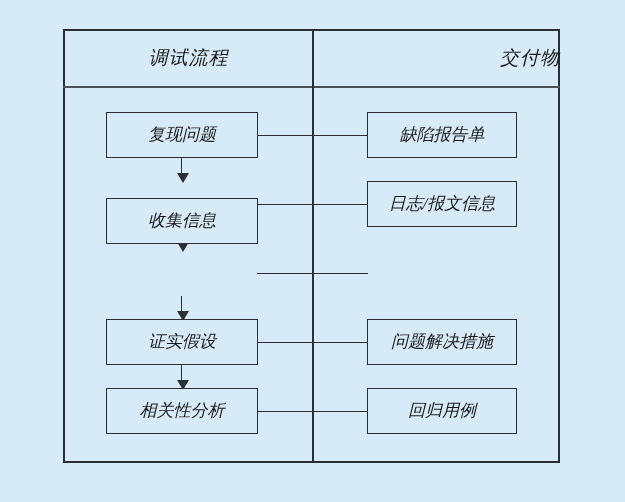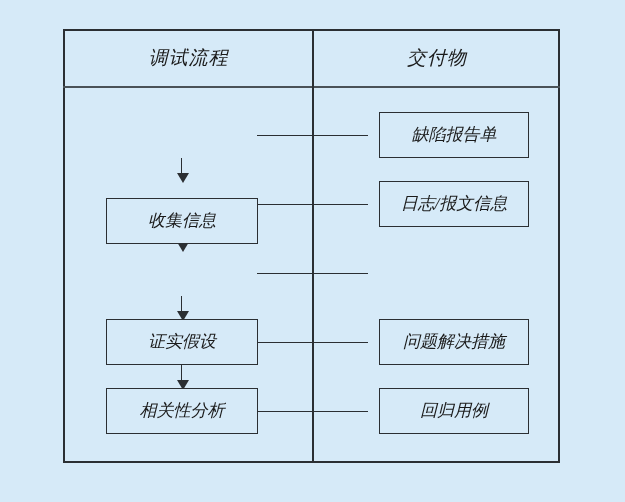--- a/index.html
+++ b/index.html
@@ -53,38 +53,38 @@
     top: 29px;
     height: 57px;
     line-height: 57px;
     text-align: center;
     font-size: 19px;
     color: #1a1a1a;
     letter-spacing: 1px;
     white-space: nowrap;
   }
   .col-header.left  { left: 65px;  width: 247px; }
-  .col-header.right { left: 314px; width: 246px; }
+  .col-header.right { left: 314px; width: 246px; text-align: right; }
 
   
   .node-box {
     position: absolute;
     box-sizing: border-box;
     height: 46px;
     border: 1.6px solid #2b2f33;
     background: #d6eaf8;
     text-align: center;
     line-height: 43px;
     font-size: 17px;
     color: #1a1a1a;
     white-space: nowrap;
     z-index: 3;
   }
   .node-box.process    { left: 106px; width: 152px; }
-  .node-box.deliverable{ left: 367px; width: 150px; margin-left: 12px; }
+  .node-box.deliverable{ left: 367px; width: 150px; }
 
   
   .flow-arrow {
     position: absolute;
     left: 181px;
     width: 0;
     height: 16px;
     border-left: 1.6px solid #2b2f33;
     z-index: 2;
   }
@@ -115,20 +115,21 @@
 <div id="diagram-root">
 
   <div class="outer-frame"></div>
   <div class="header-rule"></div>
   <div class="column-divider"></div>
 
   <div class="col-header left">调试流程</div>
   <div class="col-header right">交付物</div>
 
   <div class="link-line" style="top:135px"></div>
+  <div class="node-box process" style="top:112px">复现问题</div>
   <div class="node-box deliverable" style="top:112px">缺陷报告单</div>
   <div class="flow-arrow" style="top:158px"></div>
 
   <div class="link-line" style="top:204px"></div>
   <div class="node-box process" style="top:198px">收集信息</div>
   <div class="node-box deliverable" style="top:181px">日志/报文信息</div>
   <div class="flow-arrow" style="top:227px"></div>
 
   <div class="link-line" style="top:273px"></div>
   <div class="flow-arrow" style="top:296px"></div>

